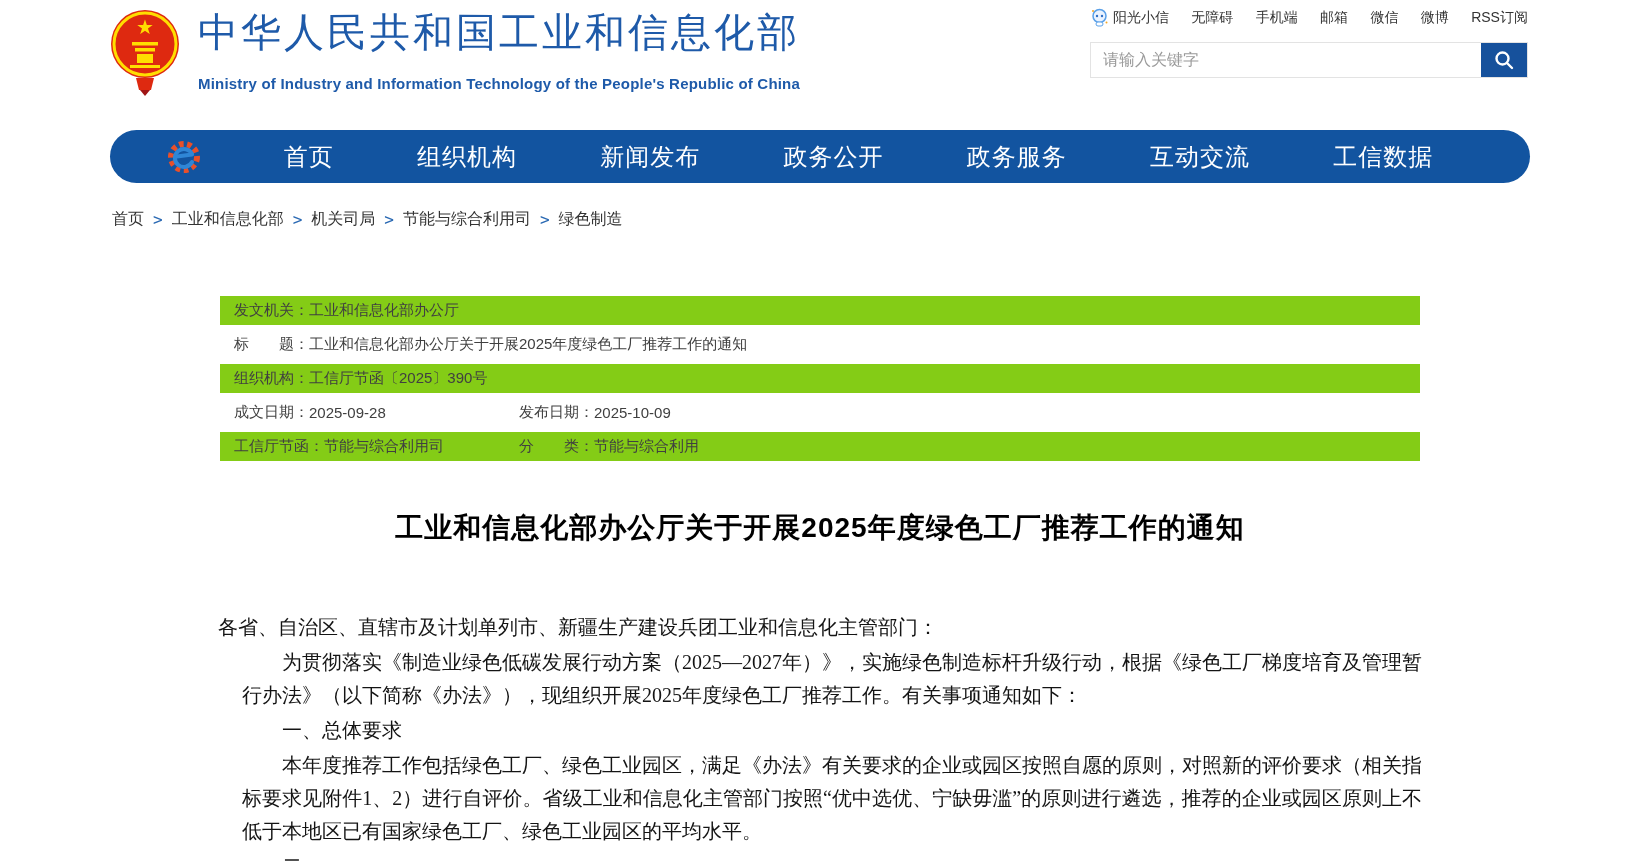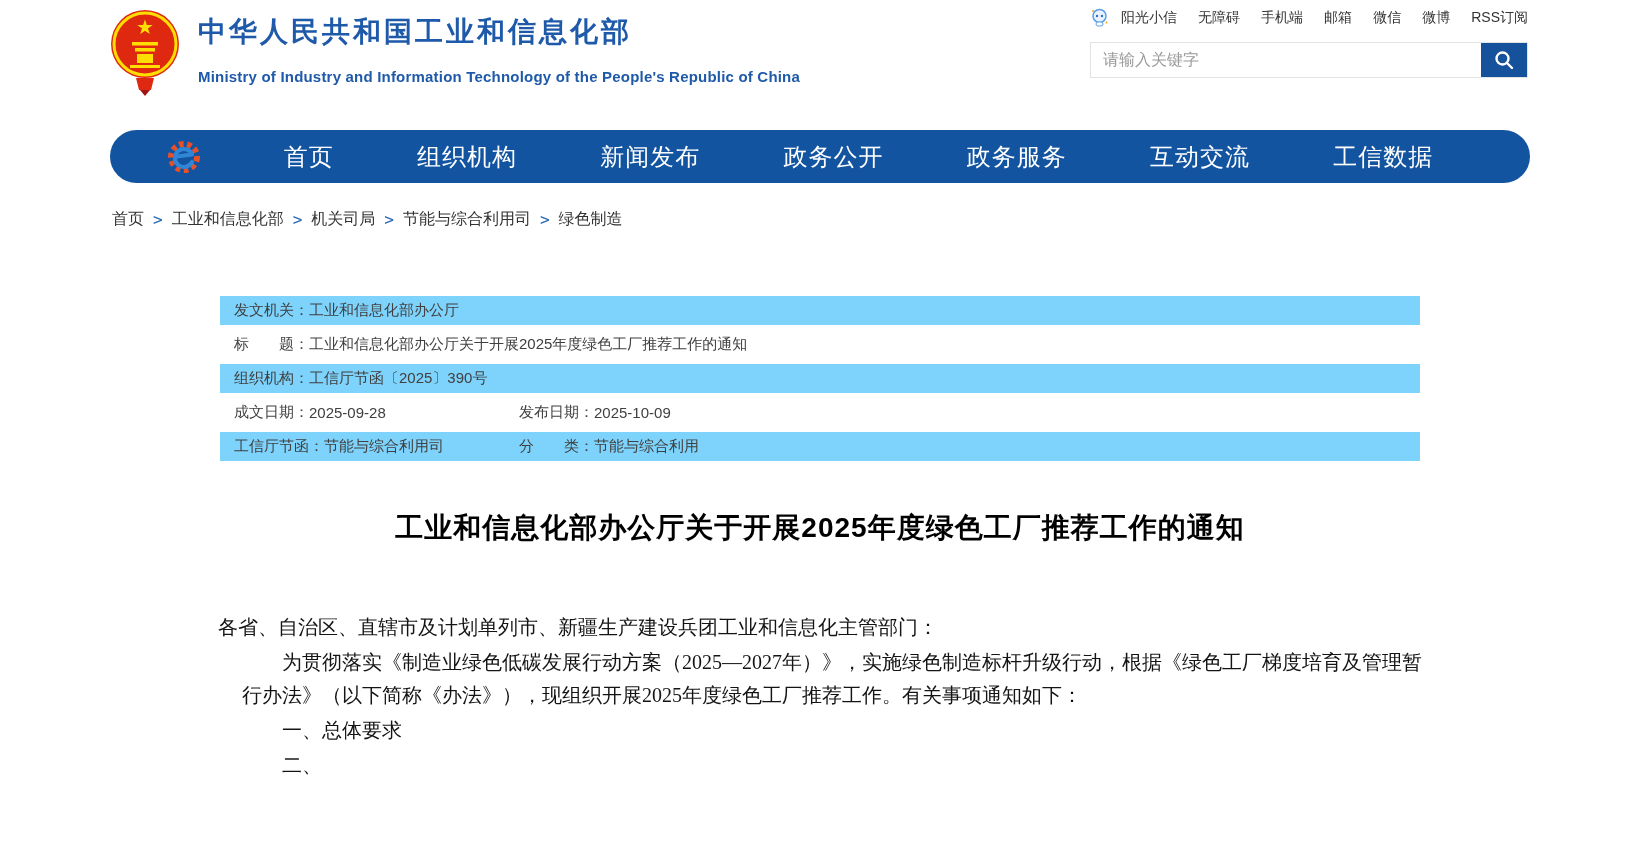--- a/index.html
+++ b/index.html
@@ -2,26 +2,26 @@
 <html><head>
 <meta charset="utf-8">
 <style>
   * { margin:0; padding:0; box-sizing:border-box; }
   html,body { width:1625px; height:868px; overflow:hidden; background:#fff;
               font-family:"Liberation Sans","DejaVu Sans",sans-serif; }
 
   
   .topbar { position:relative; height:128px; background:#fff; }
   .brand { position:absolute; left:110px; top:6px; display:flex; align-items:center; gap:18px; cursor:pointer; }
-  .brand-text .site-title { font-size:28px; font-weight:bold; color:#1e5aa9; letter-spacing:3px; line-height:1.1; }
+  .brand-text .site-title { font-size:40px; font-weight:normal; color:#1e5aa9; letter-spacing:3px; line-height:1.1; }
   .brand-text .site-subtitle { font-size:15px; font-weight:bold; color:#1e5aa9; margin-top:21px; letter-spacing:0.2px; }
 
   .top-right { position:absolute; right:97px; top:8px; width:438px; }
   .utility { display:flex; align-items:center; justify-content:space-between; font-size:14px; color:#333; }
-  .utility .ulink { display:flex; align-items:center; gap:12px; cursor:pointer; white-space:nowrap; }
+  .utility .ulink { display:flex; align-items:center; gap:4px; cursor:pointer; white-space:nowrap; }
   .search-box { margin-top:15px; display:flex; height:36px; border:1px solid #e3e3e3; background:#fff; }
   .search-box input { flex:1; border:none; outline:none; padding:0 12px; font-size:16px; color:#333;
                       font-family:"Liberation Sans",sans-serif; }
   .search-box input::placeholder { color:#9a9a9a; }
   .search-btn { width:46px; height:100%; background:#16519c; border:none; cursor:pointer;
                 display:flex; align-items:center; justify-content:center; }
 
   
   .mainnav { position:relative; margin:2px 0 0 110px; width:1420px; height:53px; background:#1254a0;
              border-radius:27px; display:flex; align-items:center; }
@@ -30,21 +30,21 @@
   .nav-item { color:#fff; font-size:24px; letter-spacing:1px; cursor:pointer; white-space:nowrap; }
 
   
   .breadcrumb { margin:26px 0 0 112px; font-size:16px; color:#333; display:flex; align-items:center; gap:9px; }
   .crumb { cursor:pointer; }
   .crumb-sep { color:#2a69b3; font-family:"DejaVu Sans Mono",monospace; }
 
   
   .doc-meta { width:1200px; margin:66px 0 0 220px; font-size:15px; color:#404040; }
   .meta-row { display:flex; align-items:center; height:29px; margin-bottom:5px; padding:0 14px; }
-  .meta-row.alt { background:#7dd3fc; }
+  .meta-row.alt { background:#84cc16; }
   .meta-cell { display:flex; align-items:center; }
   .meta-cell.w285 { width:285px; flex:0 0 auto; }
   .meta-label { white-space:pre; }
   .meta-value { margin-left:0; white-space:pre; }
 
   
   .doc-title { width:1200px; margin:48px 0 0 220px; text-align:center;
                font-size:28px; font-weight:bold; color:#000; letter-spacing:1px; }
   .article-body { width:1204px; margin:64px 0 0 218px;
                   font-family:"Liberation Serif","DejaVu Serif",serif;
@@ -187,14 +187,15 @@
     </div>
   </div>
 </div>
 
 <h1 class="doc-title">工业和信息化部办公厅关于开展2025年度绿色工厂推荐工作的通知</h1>
 
 <div class="article-body">
   <p>各省、自治区、直辖市及计划单列市、新疆生产建设兵团工业和信息化主管部门：</p>
   <p class="indent">为贯彻落实《制造业绿色低碳发展行动方案（2025—2027年）》，实施绿色制造标杆升级行动，根据《绿色工厂梯度培育及管理暂行办法》（以下简称《办法》），现组织开展2025年度绿色工厂推荐工作。有关事项通知如下：</p>
   <p class="indent">一、总体要求</p>
+  <p class="indent">本年度推荐工作包括绿色工厂、绿色工业园区，满足《办法》有关要求的企业或园区按照自愿的原则，对照新的评价要求（相关指标要求见附件1、2）进行自评价。省级工业和信息化主管部门按照“优中选优、宁缺毋滥”的原则进行遴选，推荐的企业或园区原则上不低于本地区已有国家绿色工厂、绿色工业园区的平均水平。</p>
   <p class="indent">二、</p>
 </div>
 
 </body></html>

